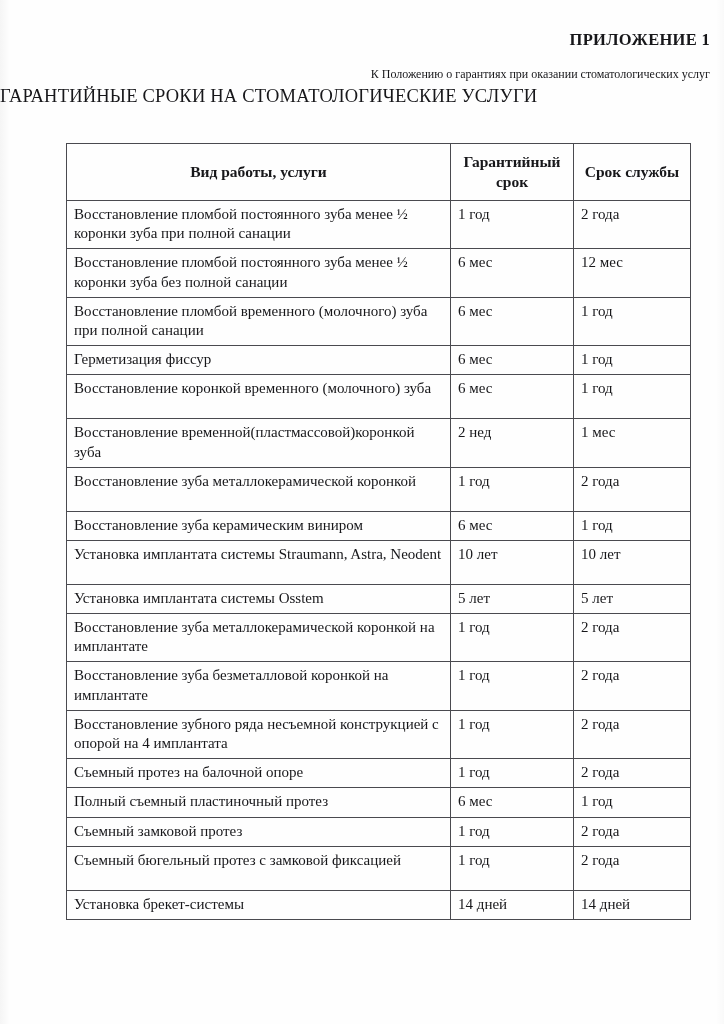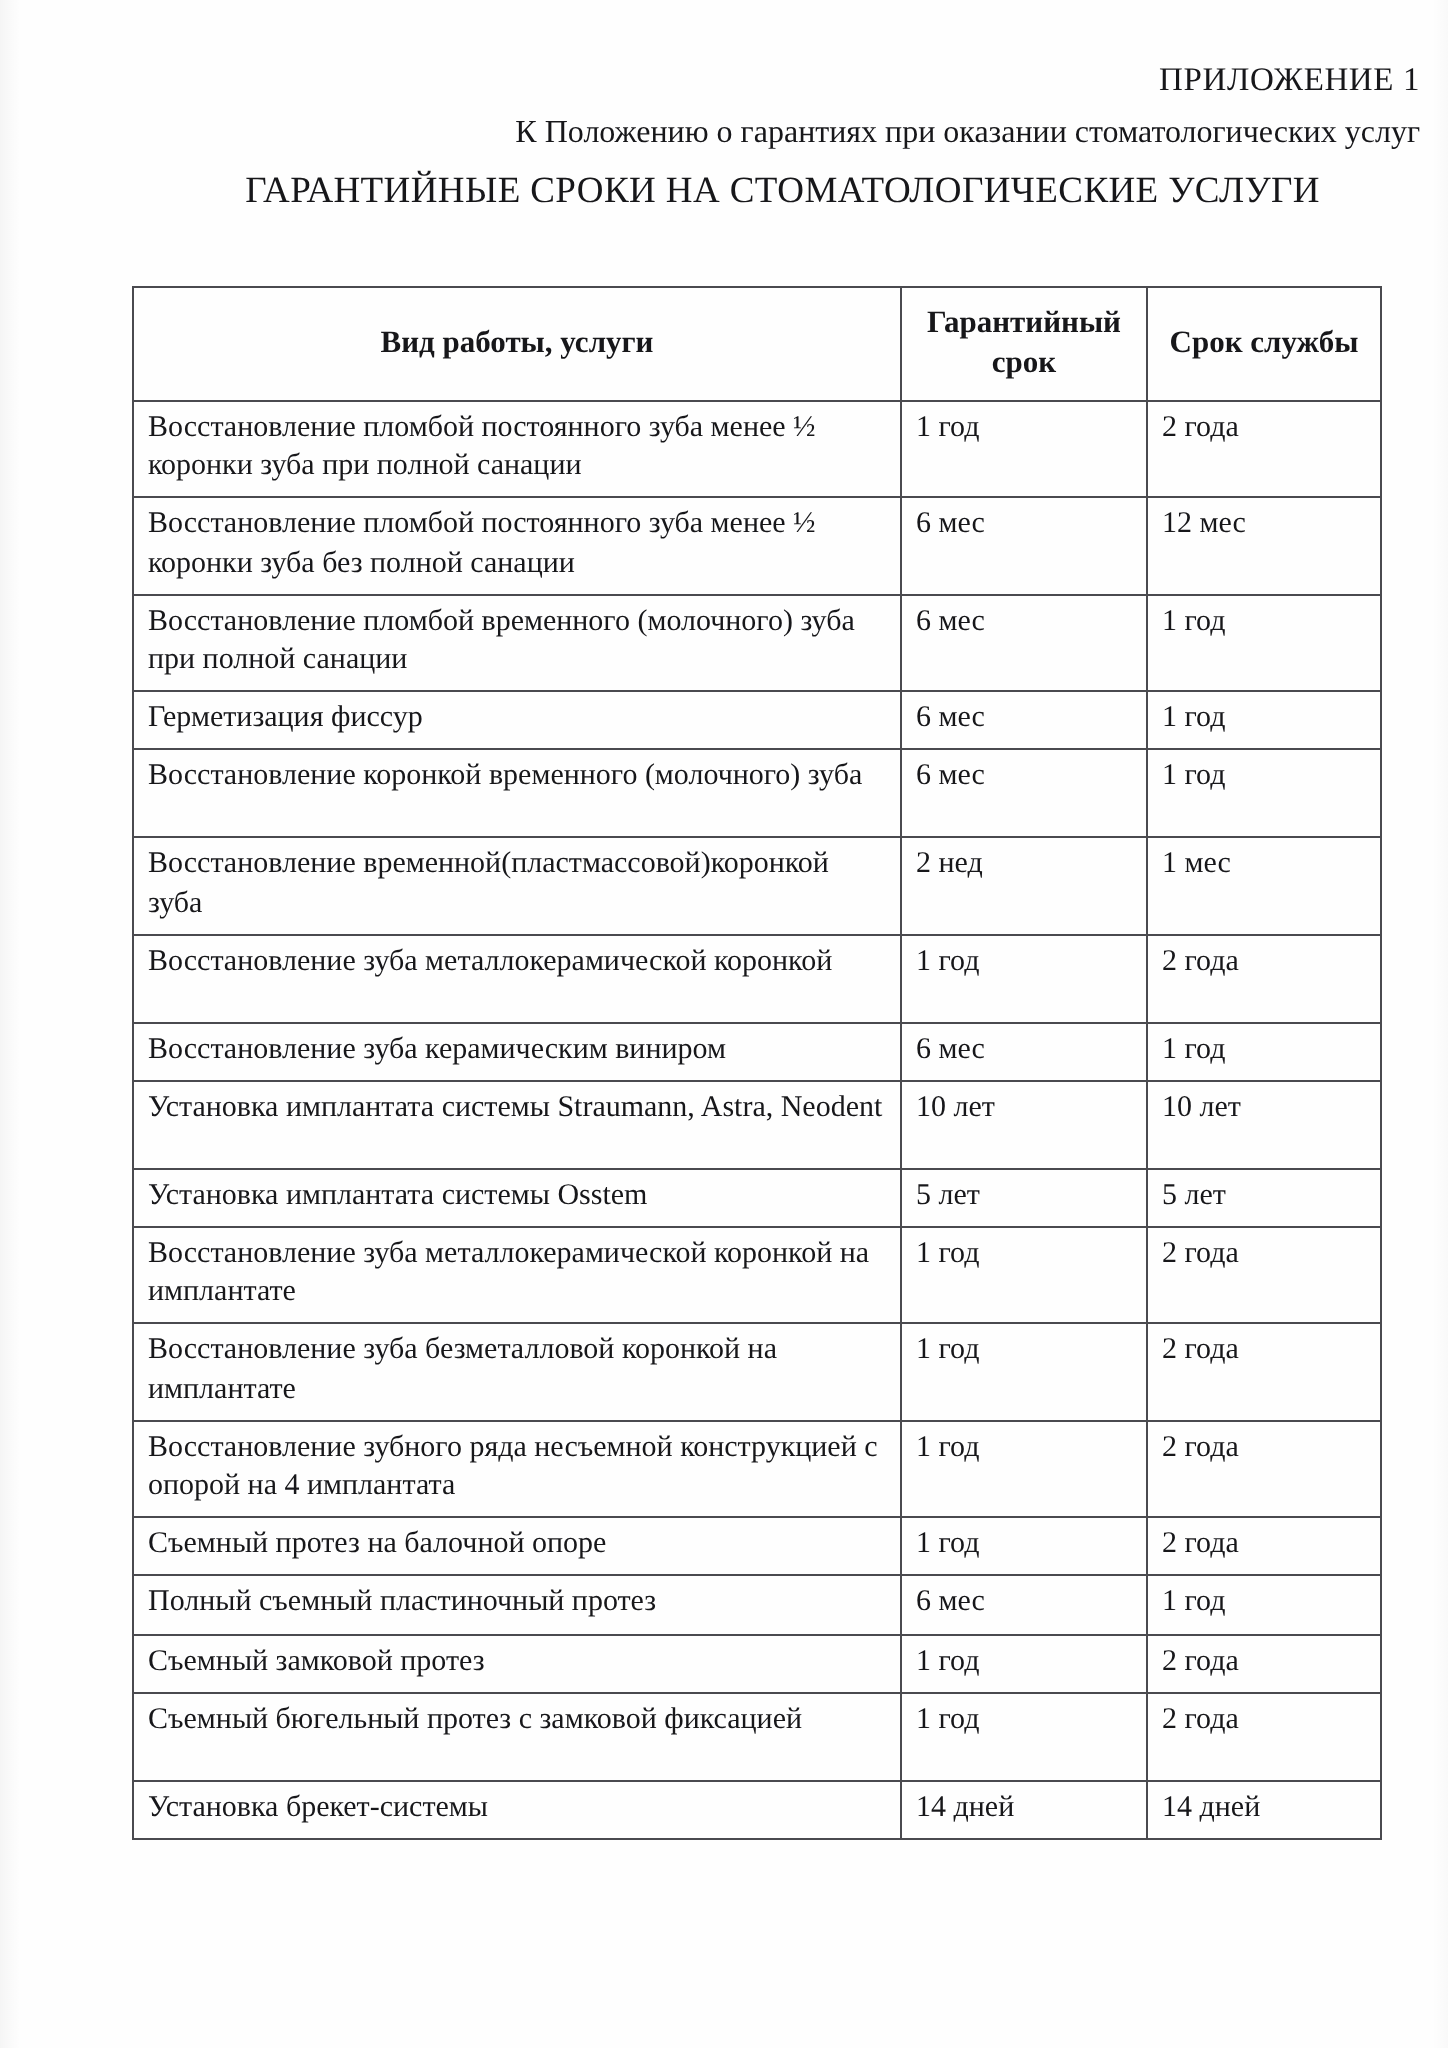--- a/index.html
+++ b/index.html
@@ -41,35 +41,36 @@
     top: 30px;
     left: 40px;
     right: 14px;
   }
   .appendix-line {
     text-align: right;
     font-size: 16.5px;
     letter-spacing: 0.3px;
     line-height: 1.25;
     white-space: nowrap;
+    font-weight: bold;
   }
   .subject-line {
     text-align: right;
-    font-size: 16px;
+    font-size: 12px;
     line-height: 1.3;
-    margin-top: 6px;
+    margin-top: 16px;
     white-space: nowrap;
   }
 
   .doc-title {
     position: absolute;
     top: 86px;
     left: 0;
     width: 660px;
-    text-align: right;
+    text-align: left;
     font-size: 18.5px;
     letter-spacing: 0.2px;
     white-space: nowrap;
   }
 
   
   .tbl-wrap {
     position: absolute;
     left: 66px;
     top: 143px;

